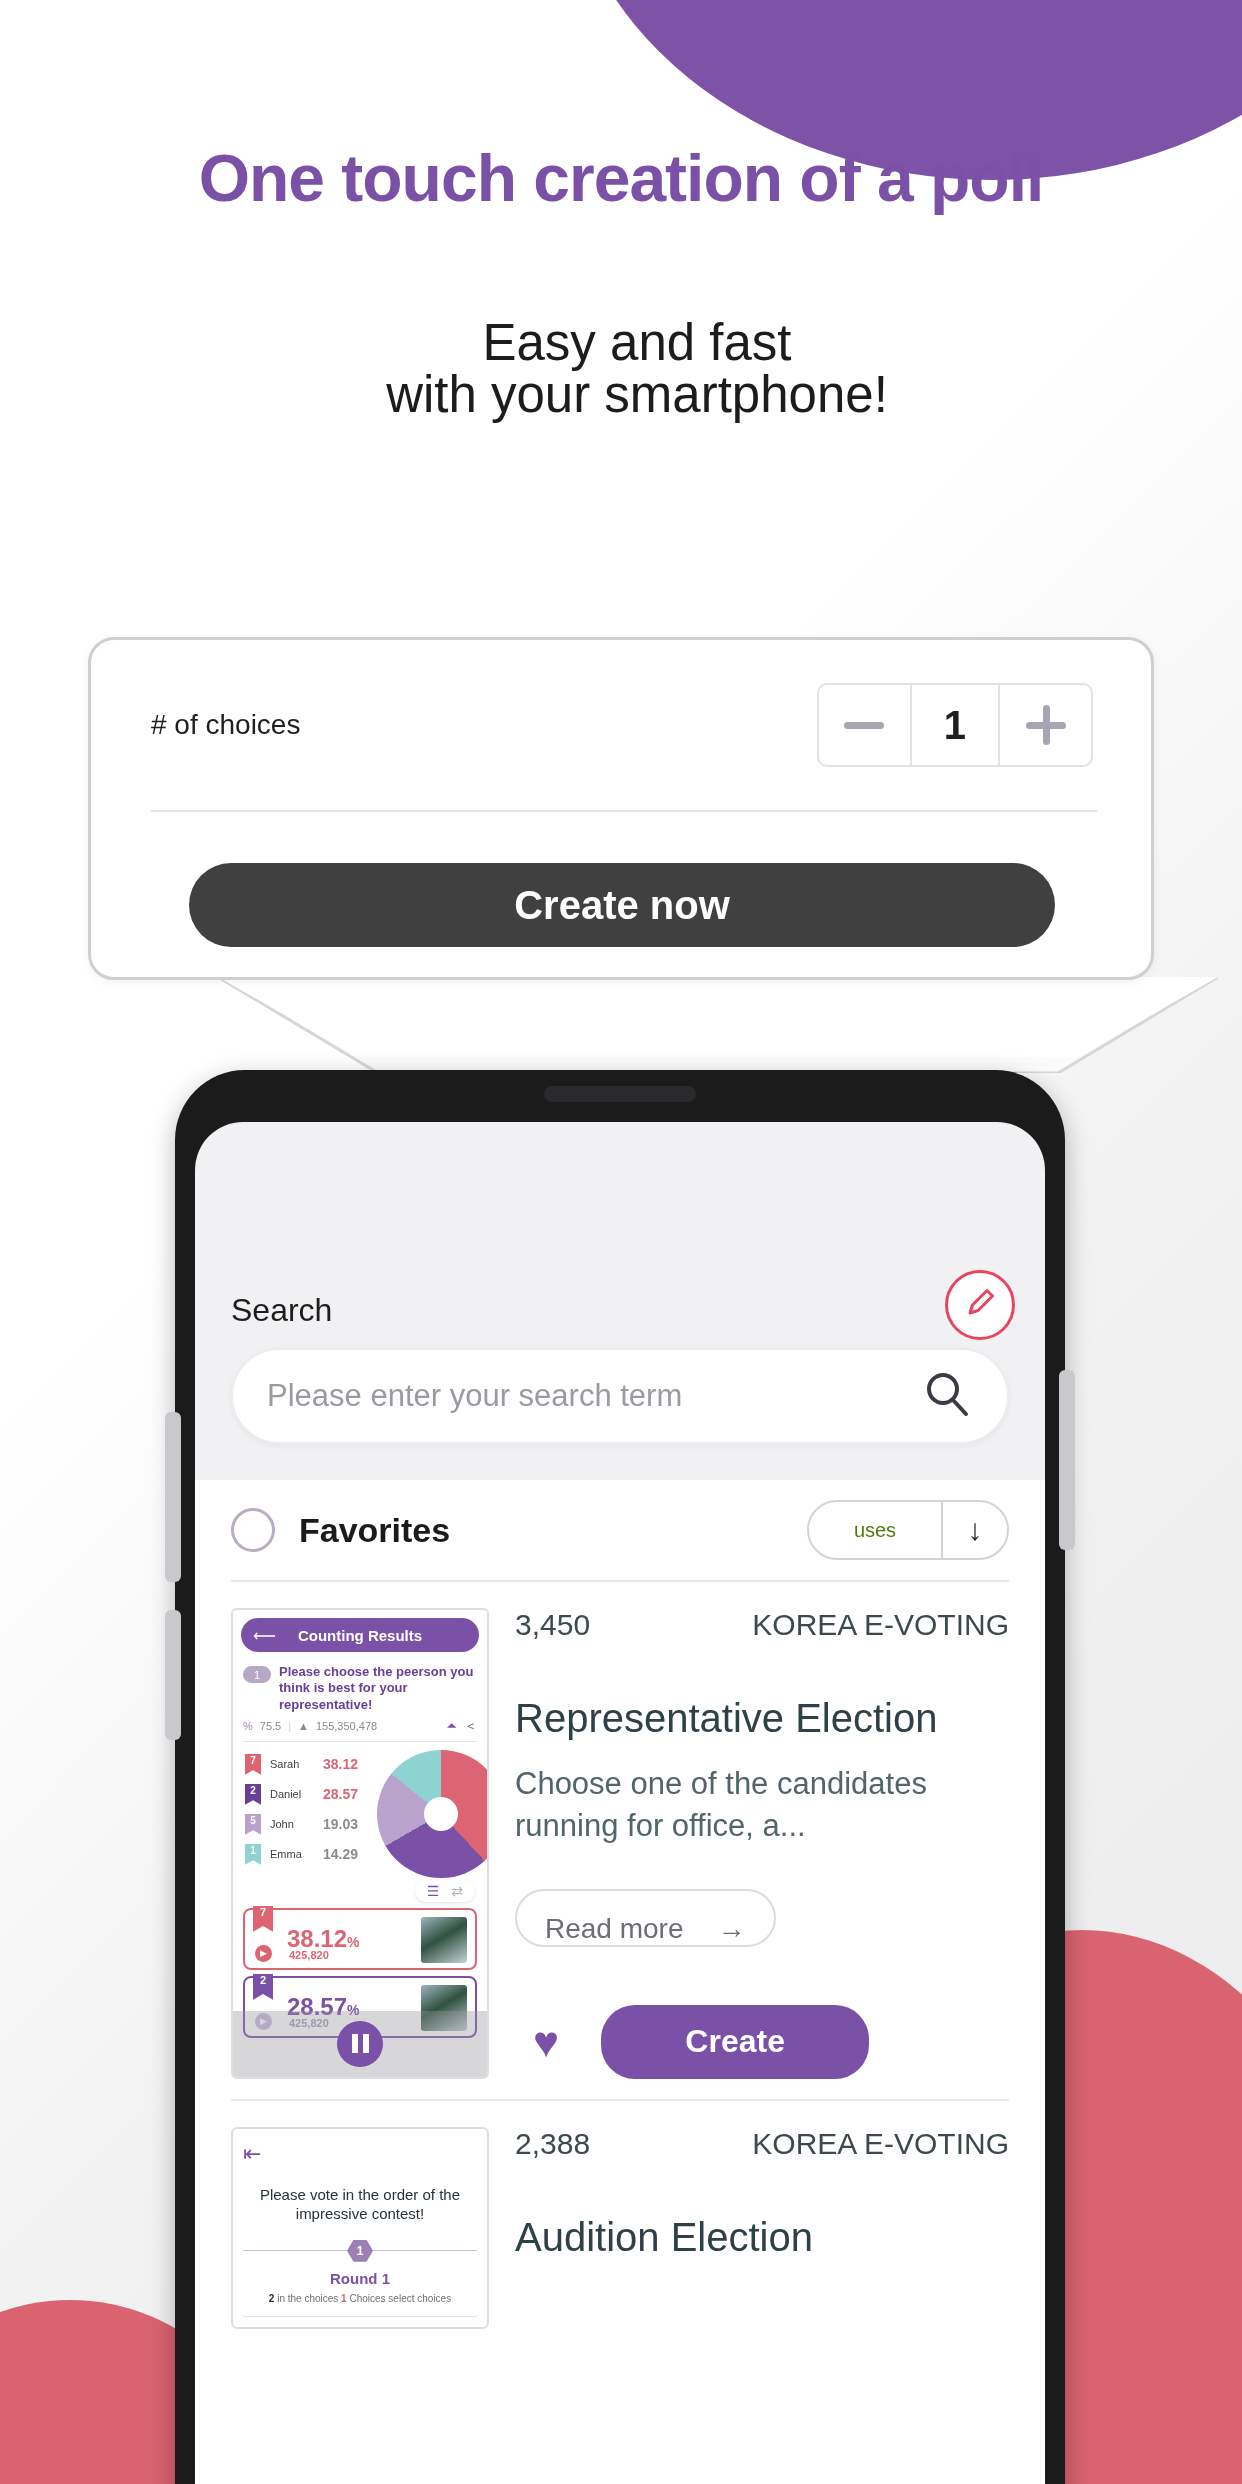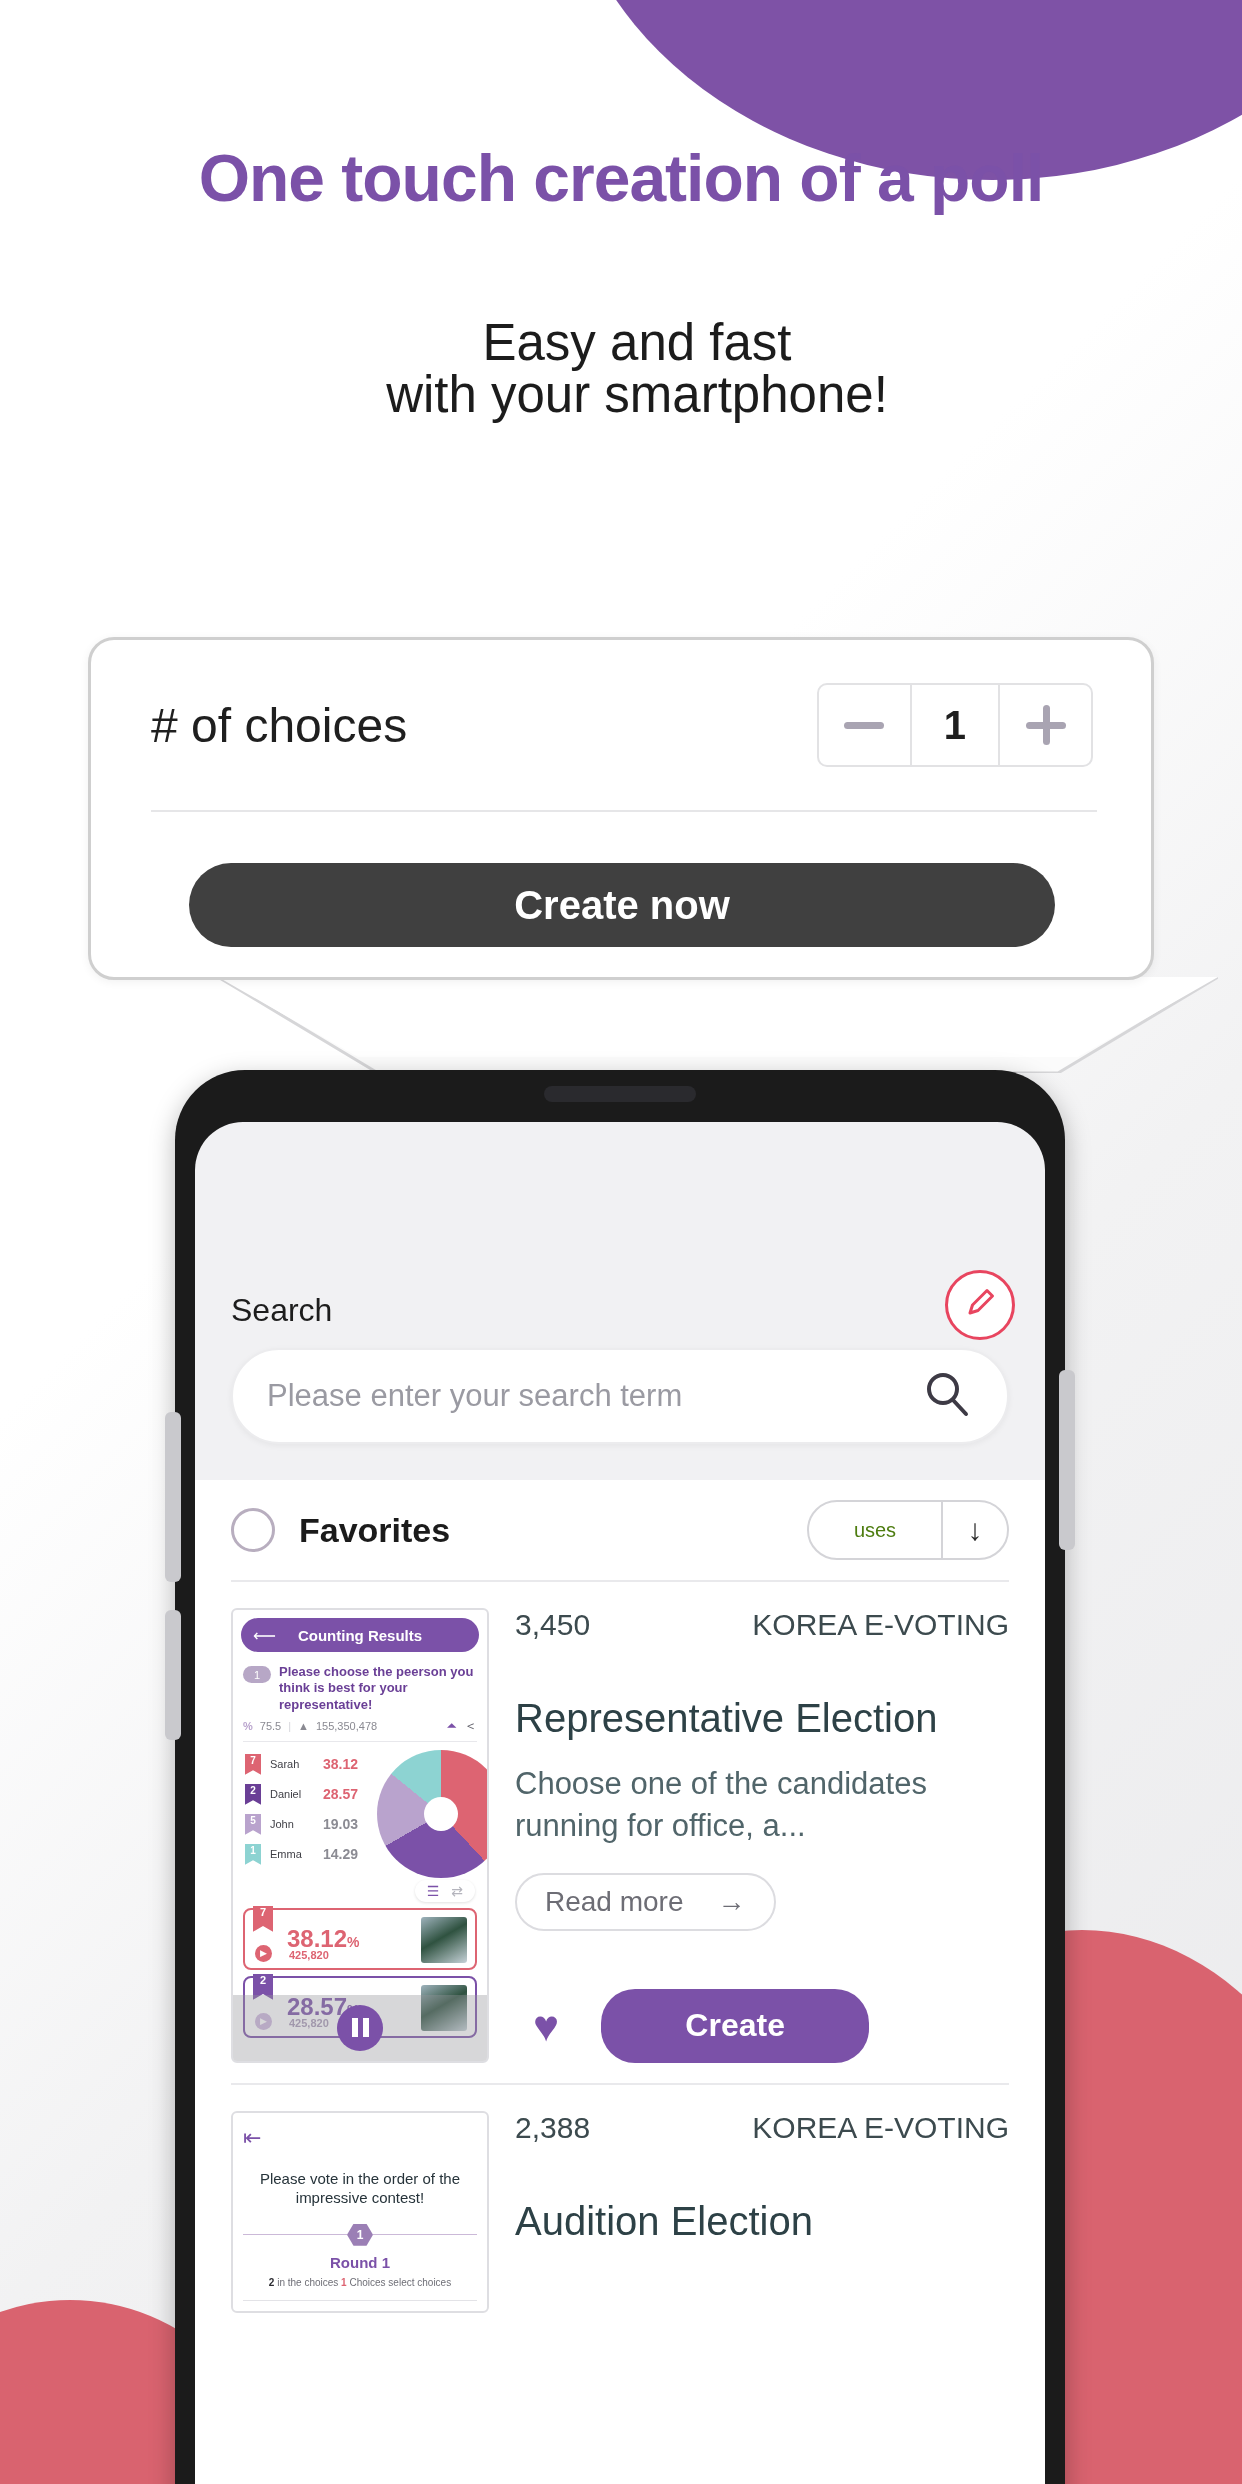--- a/index.html
+++ b/index.html
@@ -59,21 +59,21 @@
     width:1000px; height:96px;
     overflow:hidden;
   }
   .tail svg{ display:block; }
 
   .choices-row{
     position:absolute; left:0; top:0; width:100%; height:170px;
     display:flex; align-items:center; justify-content:space-between;
     padding:0 58px 0 60px;
   }
-  .choices-label{ font-size:48px; color:#1f1f1f; font-weight:400; }
+  .choices-label{ font-size:28px; color:#1f1f1f; font-weight:400; }
 
   .stepper{
     display:flex; align-items:stretch;
     border:2px solid #e2e2e4; border-radius:10px; overflow:hidden;
     background:#fff; height:84px; width:276px;
   }
   .stepper > div{
     display:flex; align-items:center; justify-content:center;
     width:92px; font-size:40px; color:#9b96a5;
   }
@@ -194,21 +194,21 @@
     display:flex; justify-content:space-between; align-items:baseline;
     font-size:30px; color:#3c4a4e;
   }
   .tpl-title{
     margin-top:54px; font-size:40px; color:#2d4146; font-weight:400;
   }
   .tpl-desc{
     margin-top:22px; font-size:31px; line-height:1.35; color:#51656a;
   }
   .readmore{
-    margin-top:26px; display:inline-flex; align-items:center; gap:34px;
+    margin-top:42px; display:inline-flex; align-items:flex-end; gap:34px;
     border:2px solid #dcdce0; border-radius:30px; height:58px; padding:0 28px;
     font-size:28px; color:#6d6d75; background:#fff; cursor:pointer;
   }
   .tpl-actions{
     display:flex; align-items:center; gap:42px; margin-top:58px;
     padding-left:18px;
   }
   .heart{ font-size:44px; color:#7b51a8; cursor:pointer; line-height:1; }
   .create-btn{
     width:268px; height:74px; border:none; border-radius:34px;

